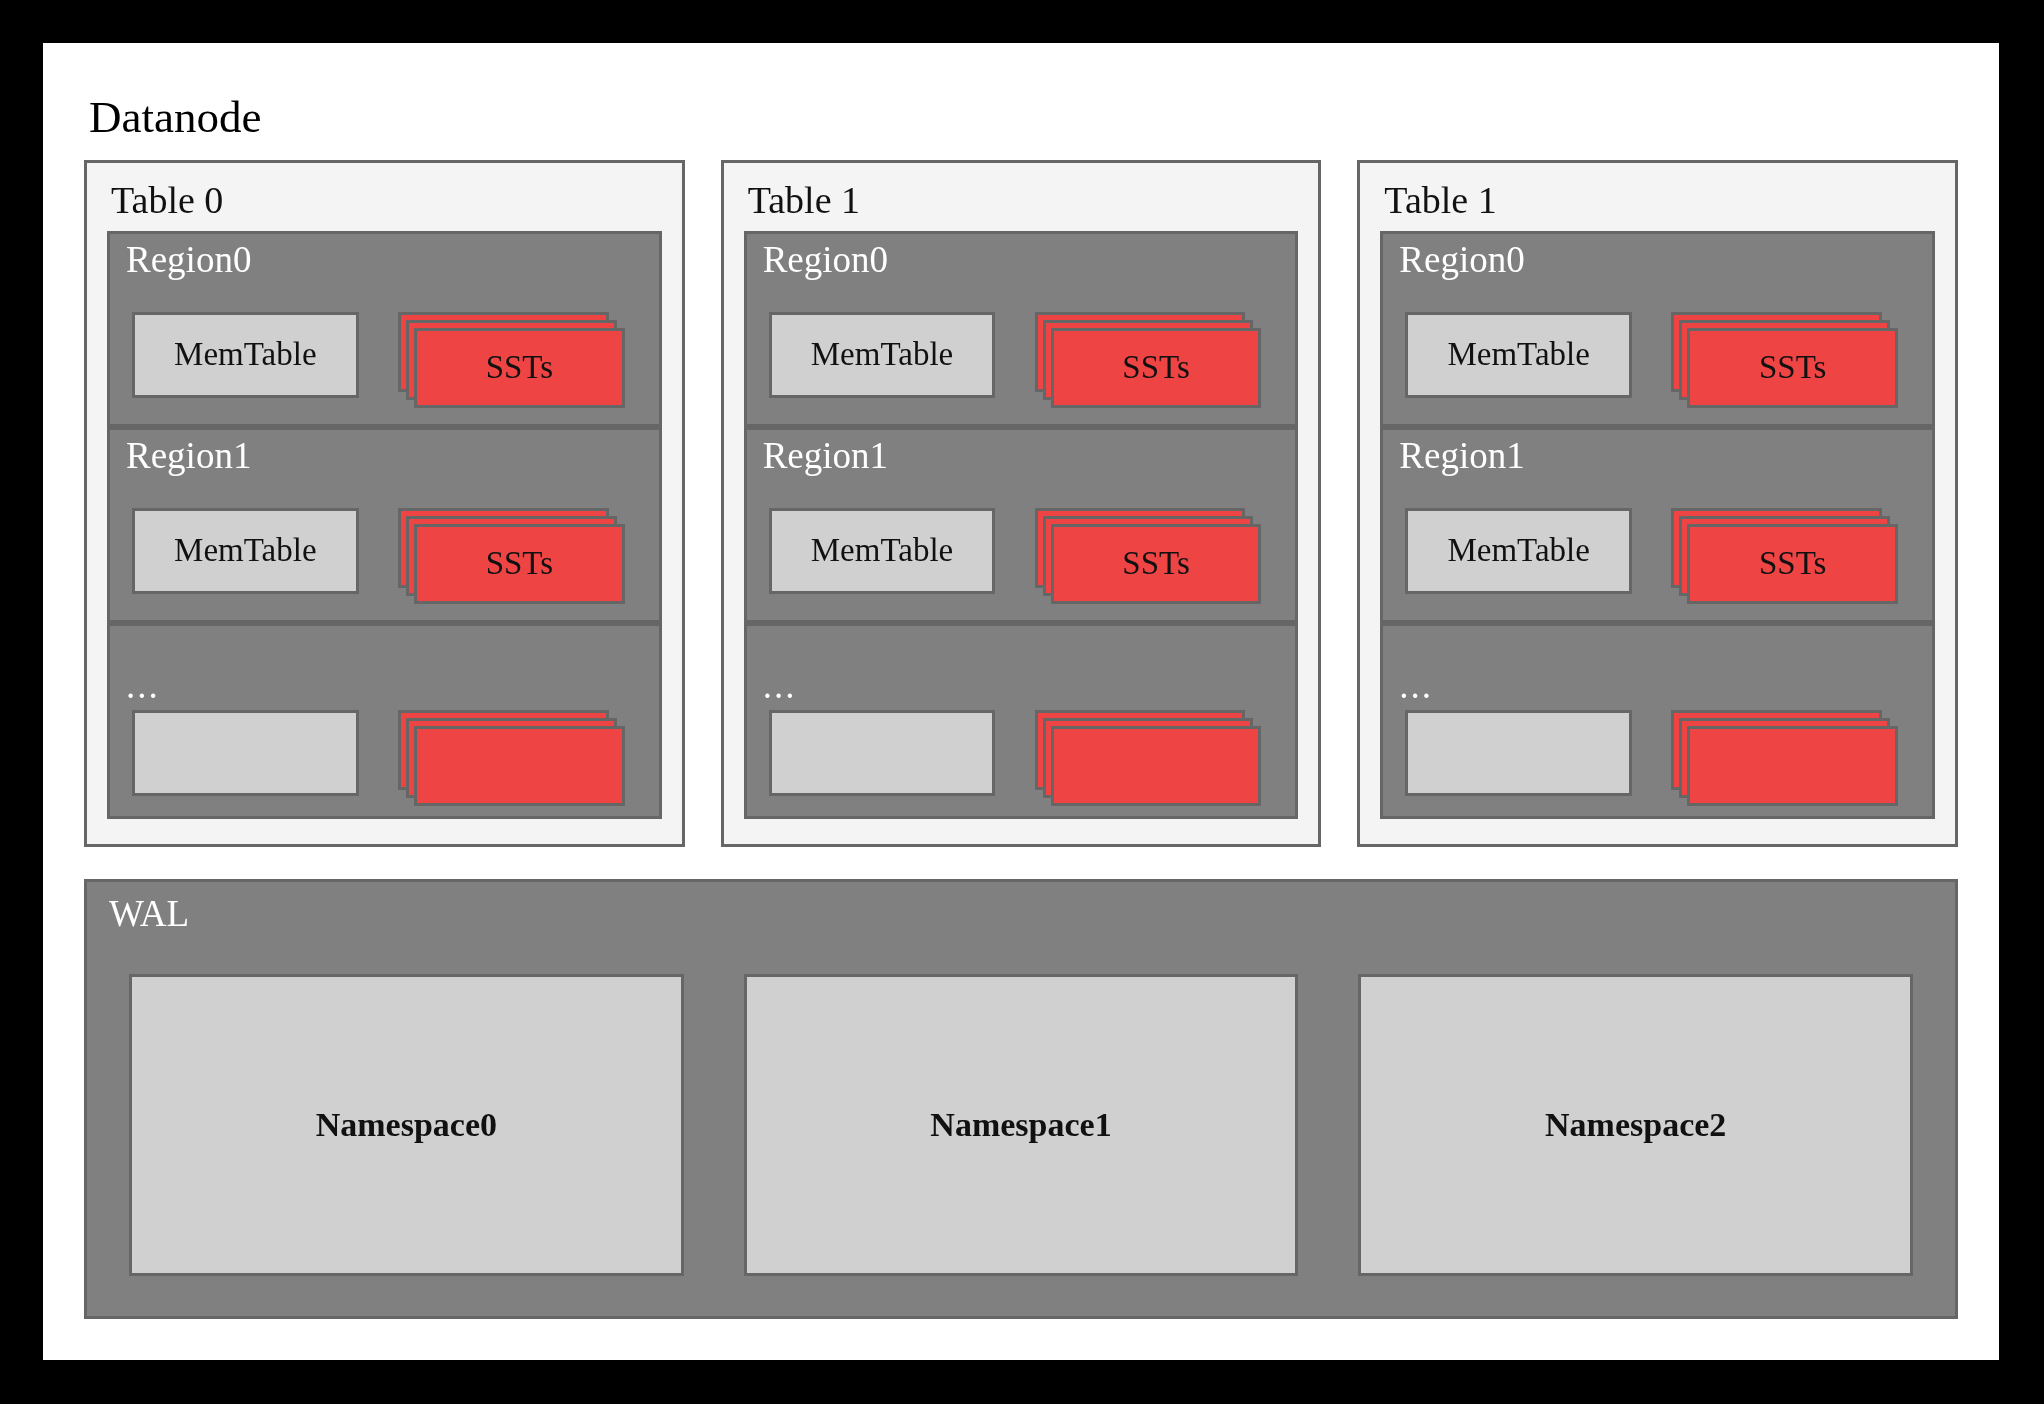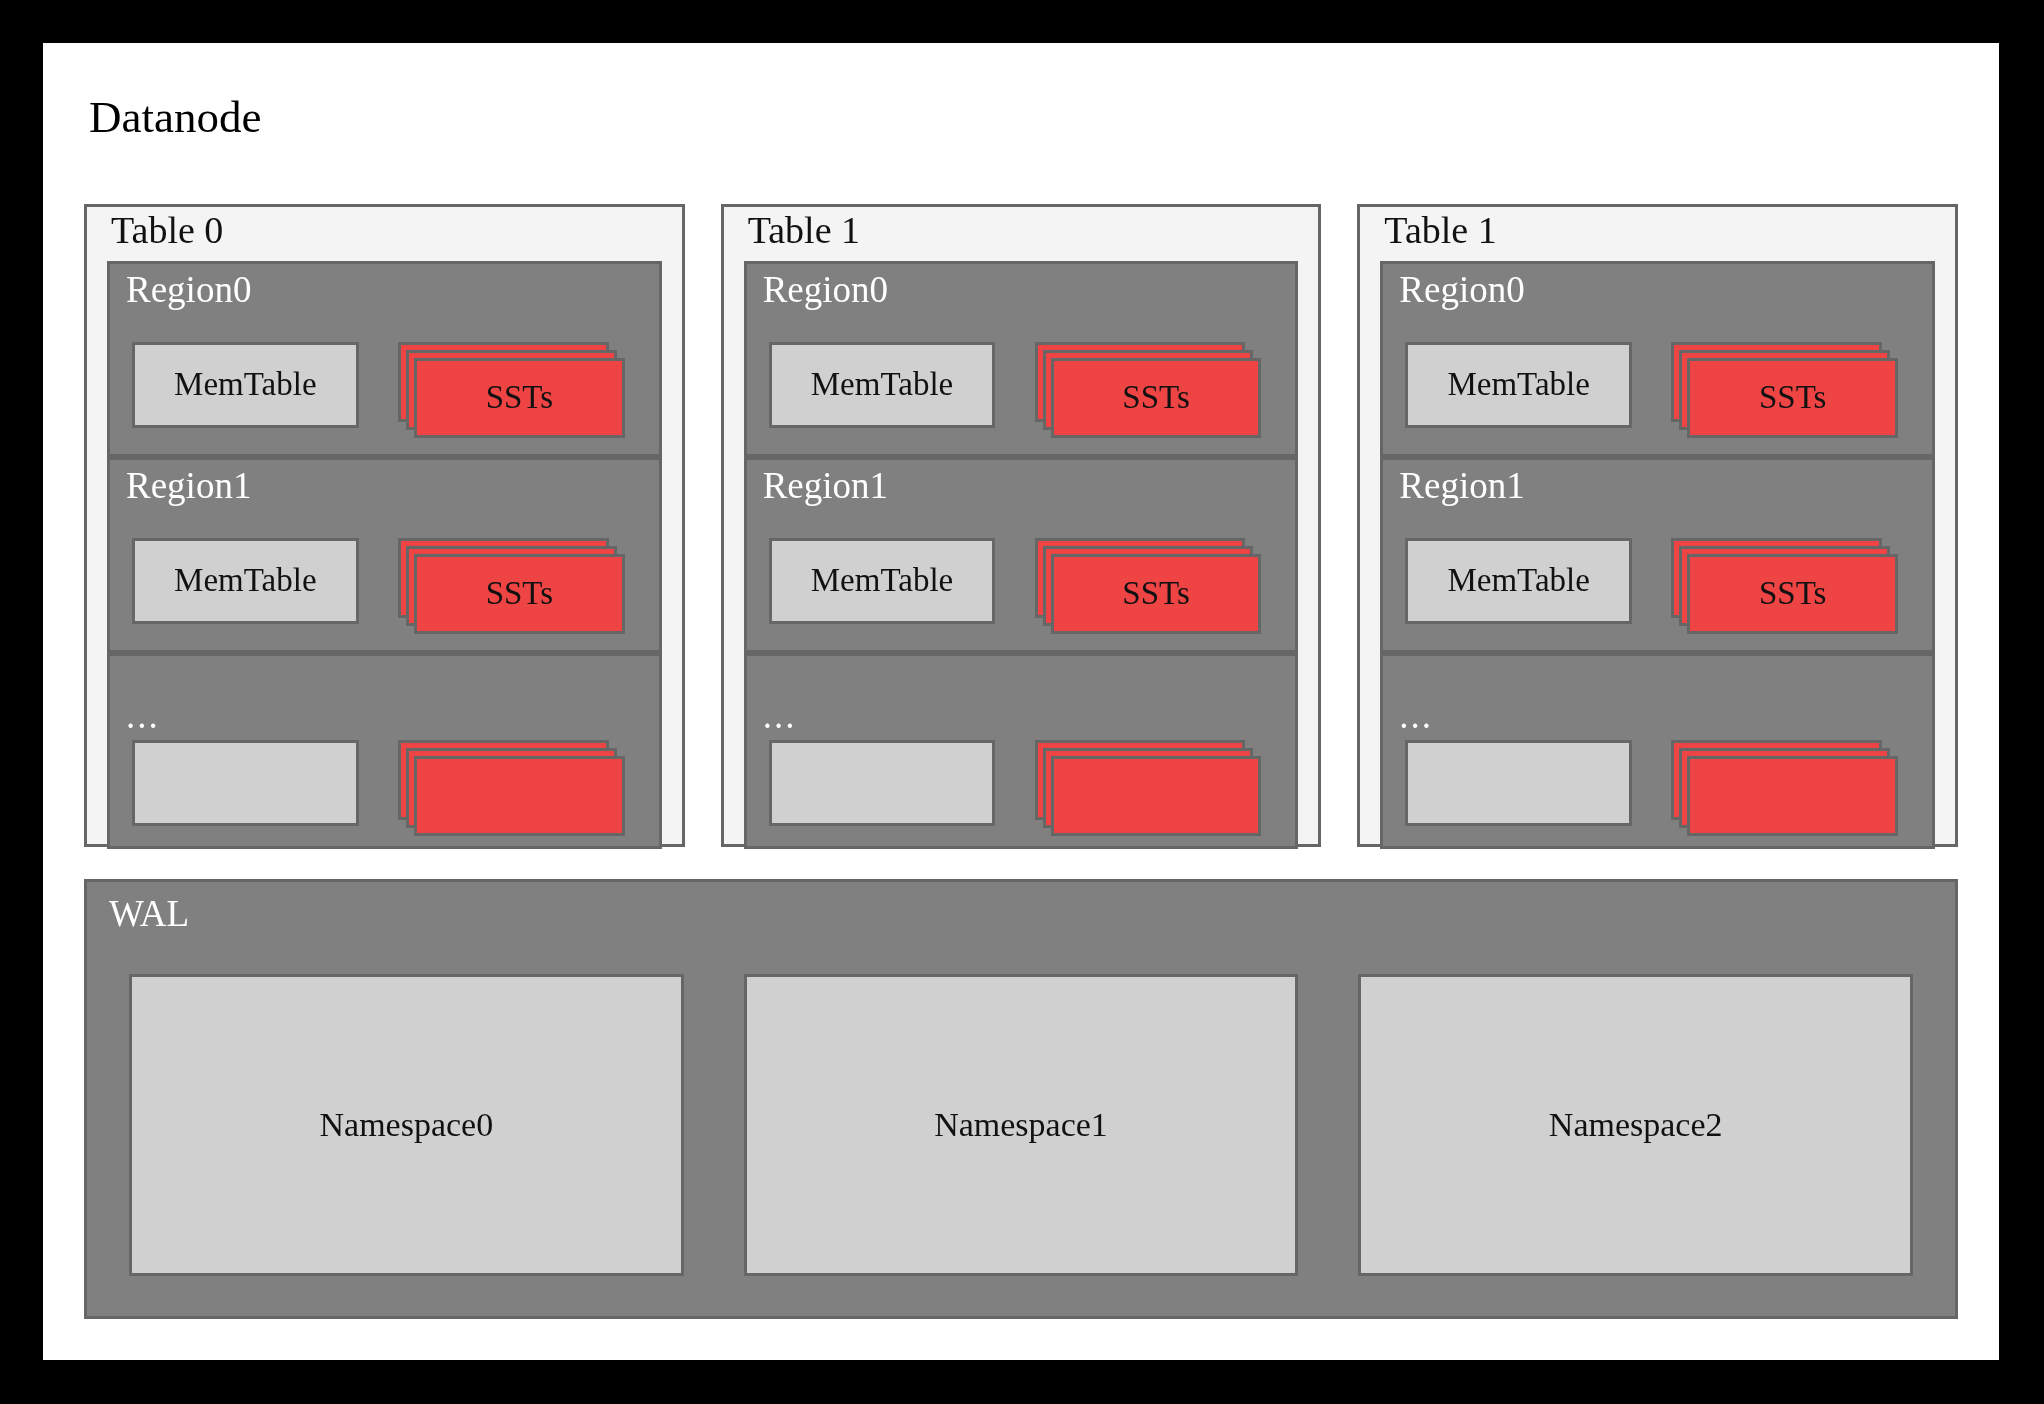--- a/index.html
+++ b/index.html
@@ -35,22 +35,21 @@
     width:1874px; height:687px;
     display:flex;
     gap:36px;
   }
   .table-panel{
     flex:1 1 0;
     background:#f4f4f4;
     border:3px solid #666666;
     box-sizing:border-box;
     position:relative;
-    padding:0 20px 20px 20px;
-    margin-top:44px;
+    padding:14px 20px 20px 20px;
   }
   .table-title{
     font-size:38px;
     color:#111111;
     line-height:1.05;
     margin:4px 0 10px 4px;
     white-space:nowrap;
   }
 
   
@@ -149,20 +148,21 @@
     margin:4px 0 0 18px;
     line-height:1.1;
     white-space:nowrap;
   }
   #wal-namespaces{
     position:absolute;
     left:42px; right:42px;
     top:92px; bottom:40px;
     display:flex;
     gap:60px;
+    font-weight:bold;
   }
   .namespace-box{
     flex:1 1 0;
     background:#d0d0d0;
     border:3px solid #666666;
     box-sizing:border-box;
     display:flex;
     align-items:center;
     justify-content:center;
     font-size:34px;

